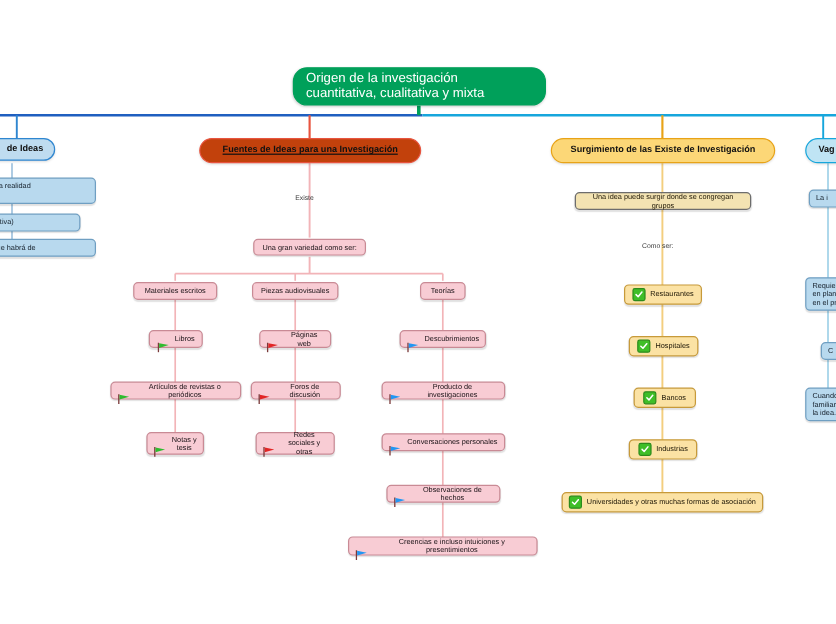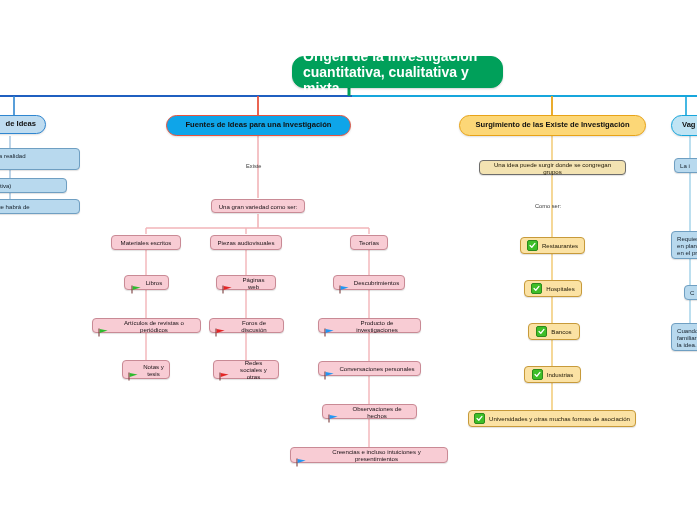--- a/index.html
+++ b/index.html
@@ -41,39 +41,38 @@
     border-width: 1px;
     white-space: pre-line;
   }
 
   
   .n-root {
     background: #00a05a;
     border-color: #00a05a;
     border-radius: 12px;
     color: #ffffff;
-    font-weight: bold;
-    font-size: 14px;
+    font-weight: normal;
+    font-size: 11px;
     text-align: left;
     justify-content: flex-start;
     padding: 6px 10px;
     box-shadow: 0 1px 2px rgba(0,0,0,.18);
-    margin-left: 48px;
   }
 
   
   .n-head {
     border-radius: 11px;
     font-weight: bold;
     font-size: 7.6px;
     padding: 4px 8px;
     box-shadow: 0 1px 2px rgba(0,0,0,.13);
   }
   .head-blue  { background: #bfdcf0; border-color: #2f86d0; color: #111; }
-  .head-pink  { background: #0ea5e9; border-color: #e8543f; color: #111; }
+  .head-pink  { background: #c2410c; border-color: #e8543f; color: #111; text-decoration: underline; }
   .head-amber { background: #fcd777; border-color: #e8a317; color: #111; }
   .head-cyan  { background: #bfe4f4; border-color: #16a6dc; color: #111; }
 
   
   .n-chip {
     border-radius: 4px;
     font-size: 6.1px;
     padding: 3px 5px;
     box-shadow: 0 1px 1px rgba(0,0,0,.12);
   }

